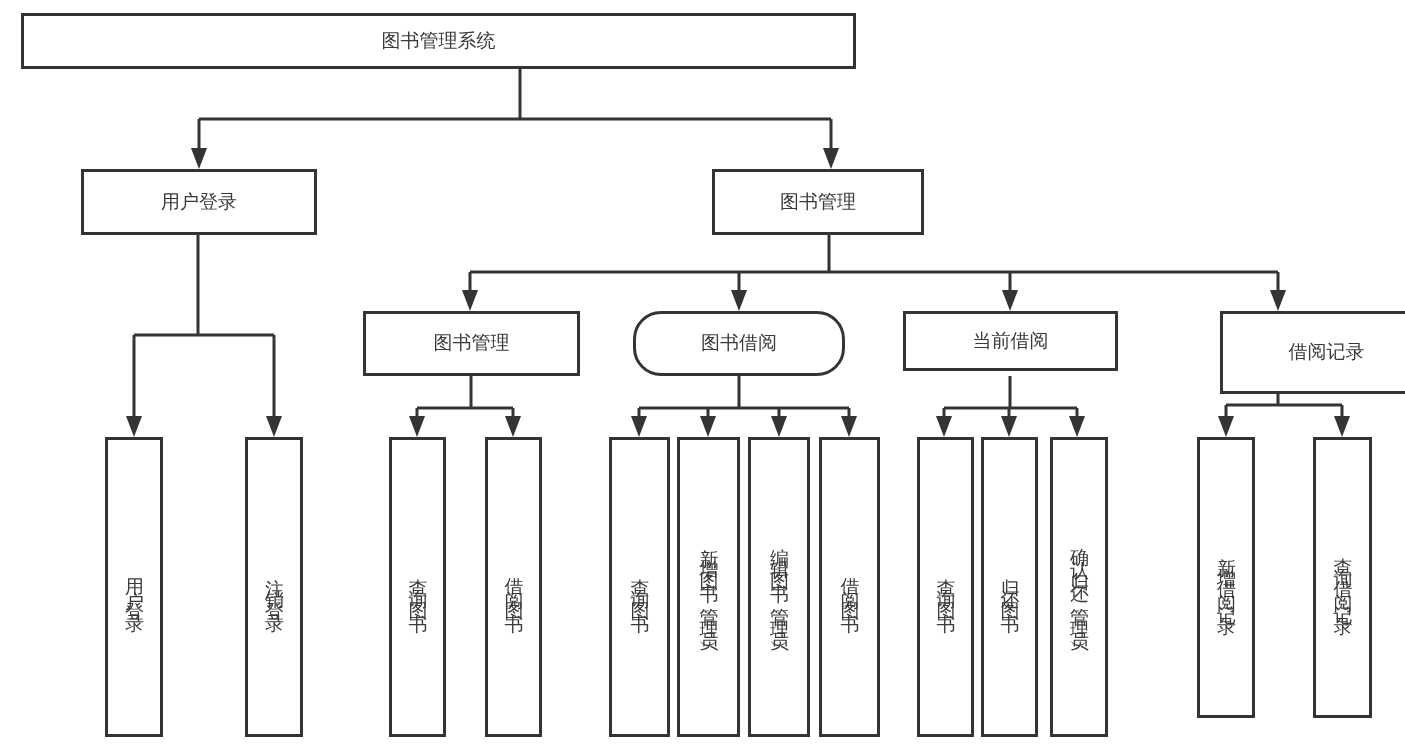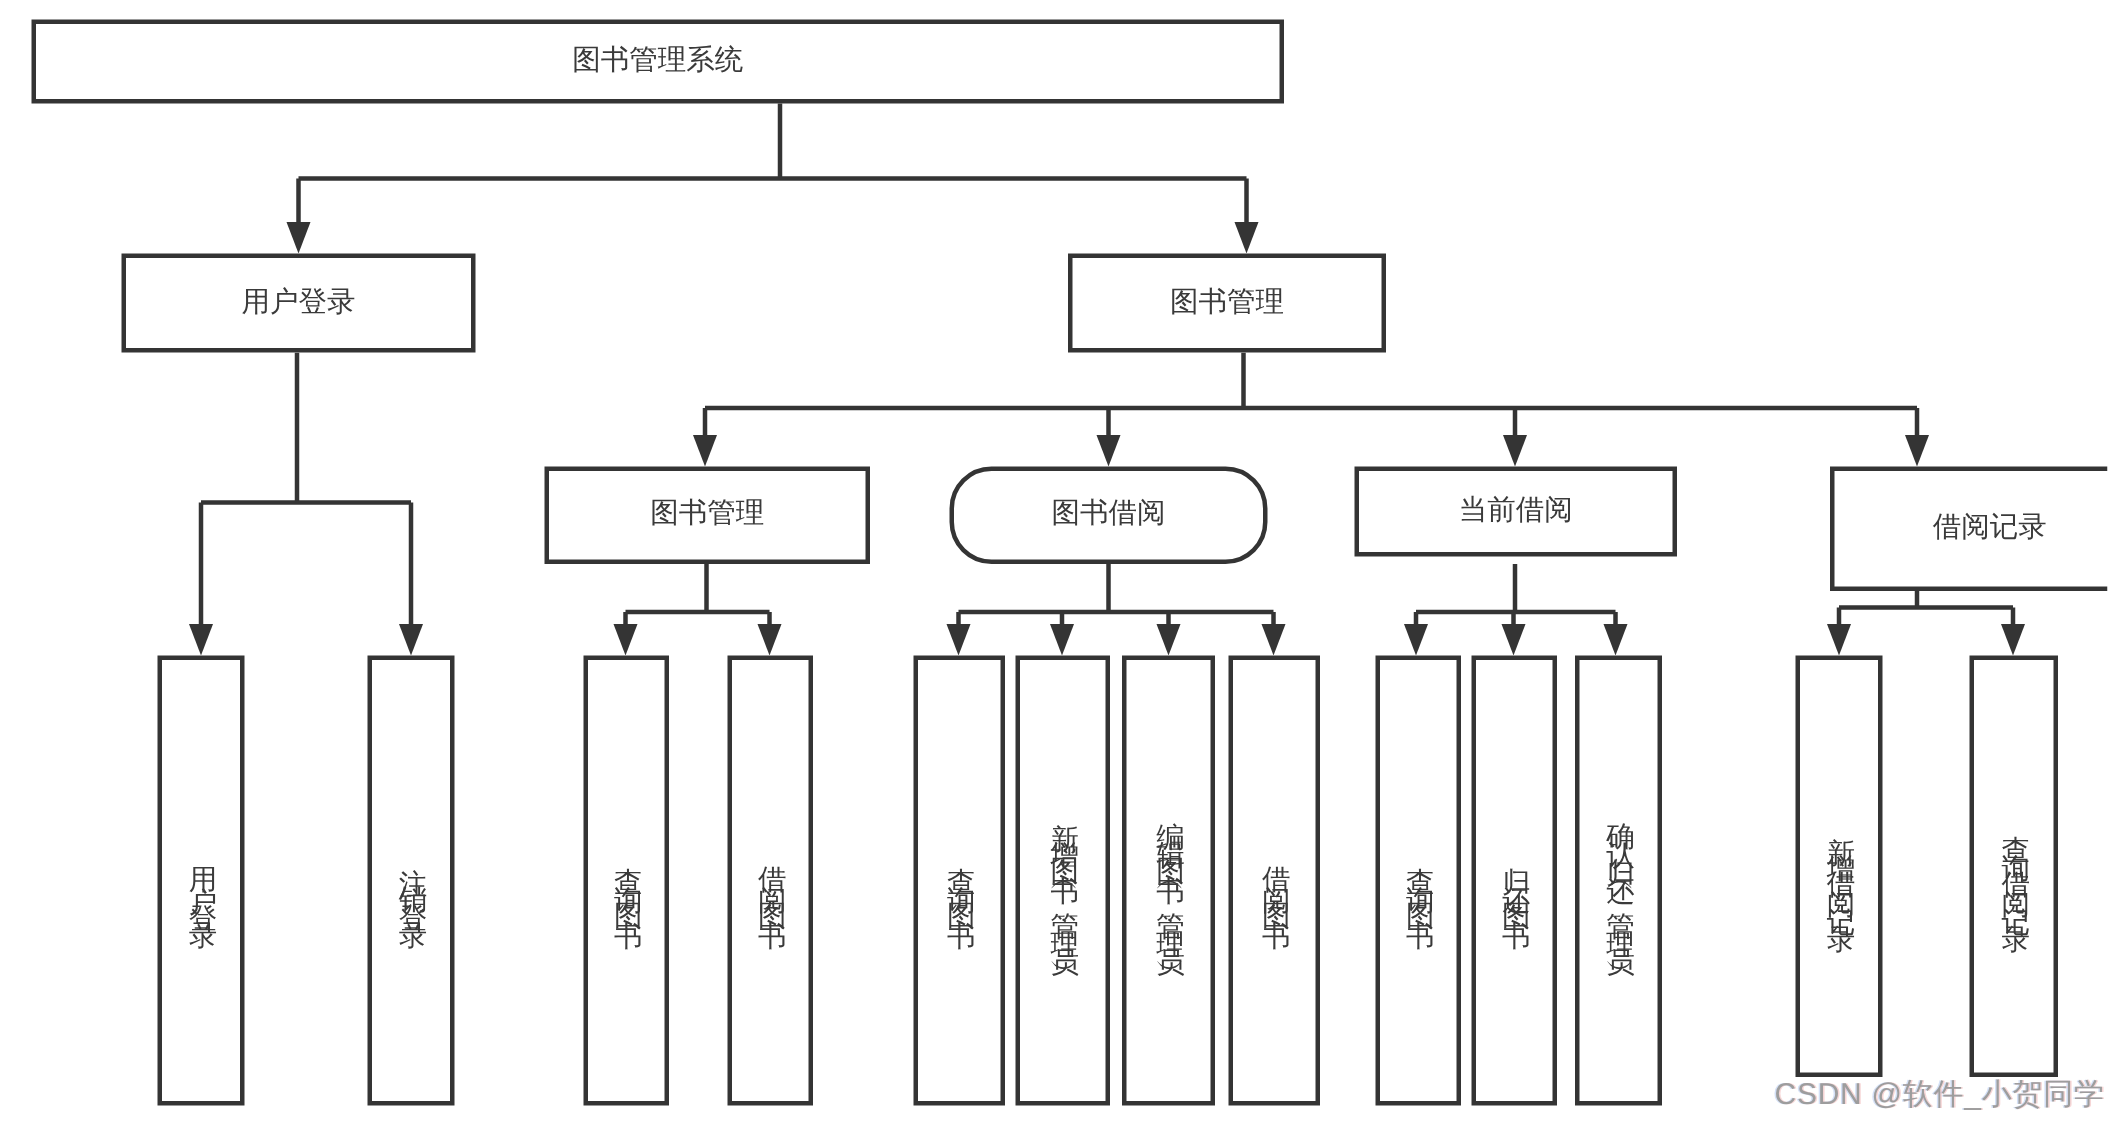--- a/index.html
+++ b/index.html
@@ -122,15 +122,14 @@
   <div class="node vert" style="left:748px; top:437px; width:62px; height:300px;">编辑图书（管理员）</div>
   <div class="node vert" style="left:819px; top:437px; width:61px; height:300px;">借阅图书</div>
 
   <div class="node vert" style="left:917px; top:437px; width:57px; height:300px;">查询图书</div>
   <div class="node vert" style="left:981px; top:437px; width:57px; height:300px;">归还图书</div>
   <div class="node vert" style="left:1050px; top:437px; width:58px; height:300px;">确认归还（管理员）</div>
 
   <div class="node vert" style="left:1197px; top:437px; width:58px; height:281px;">新增借阅记录</div>
   <div class="node vert" style="left:1313px; top:437px; width:59px; height:281px;">查询借阅记录</div>
 
-  <div class="watermark">CSDN @软件_小贺同学</div>
 
 </div>
 
 </body></html>

